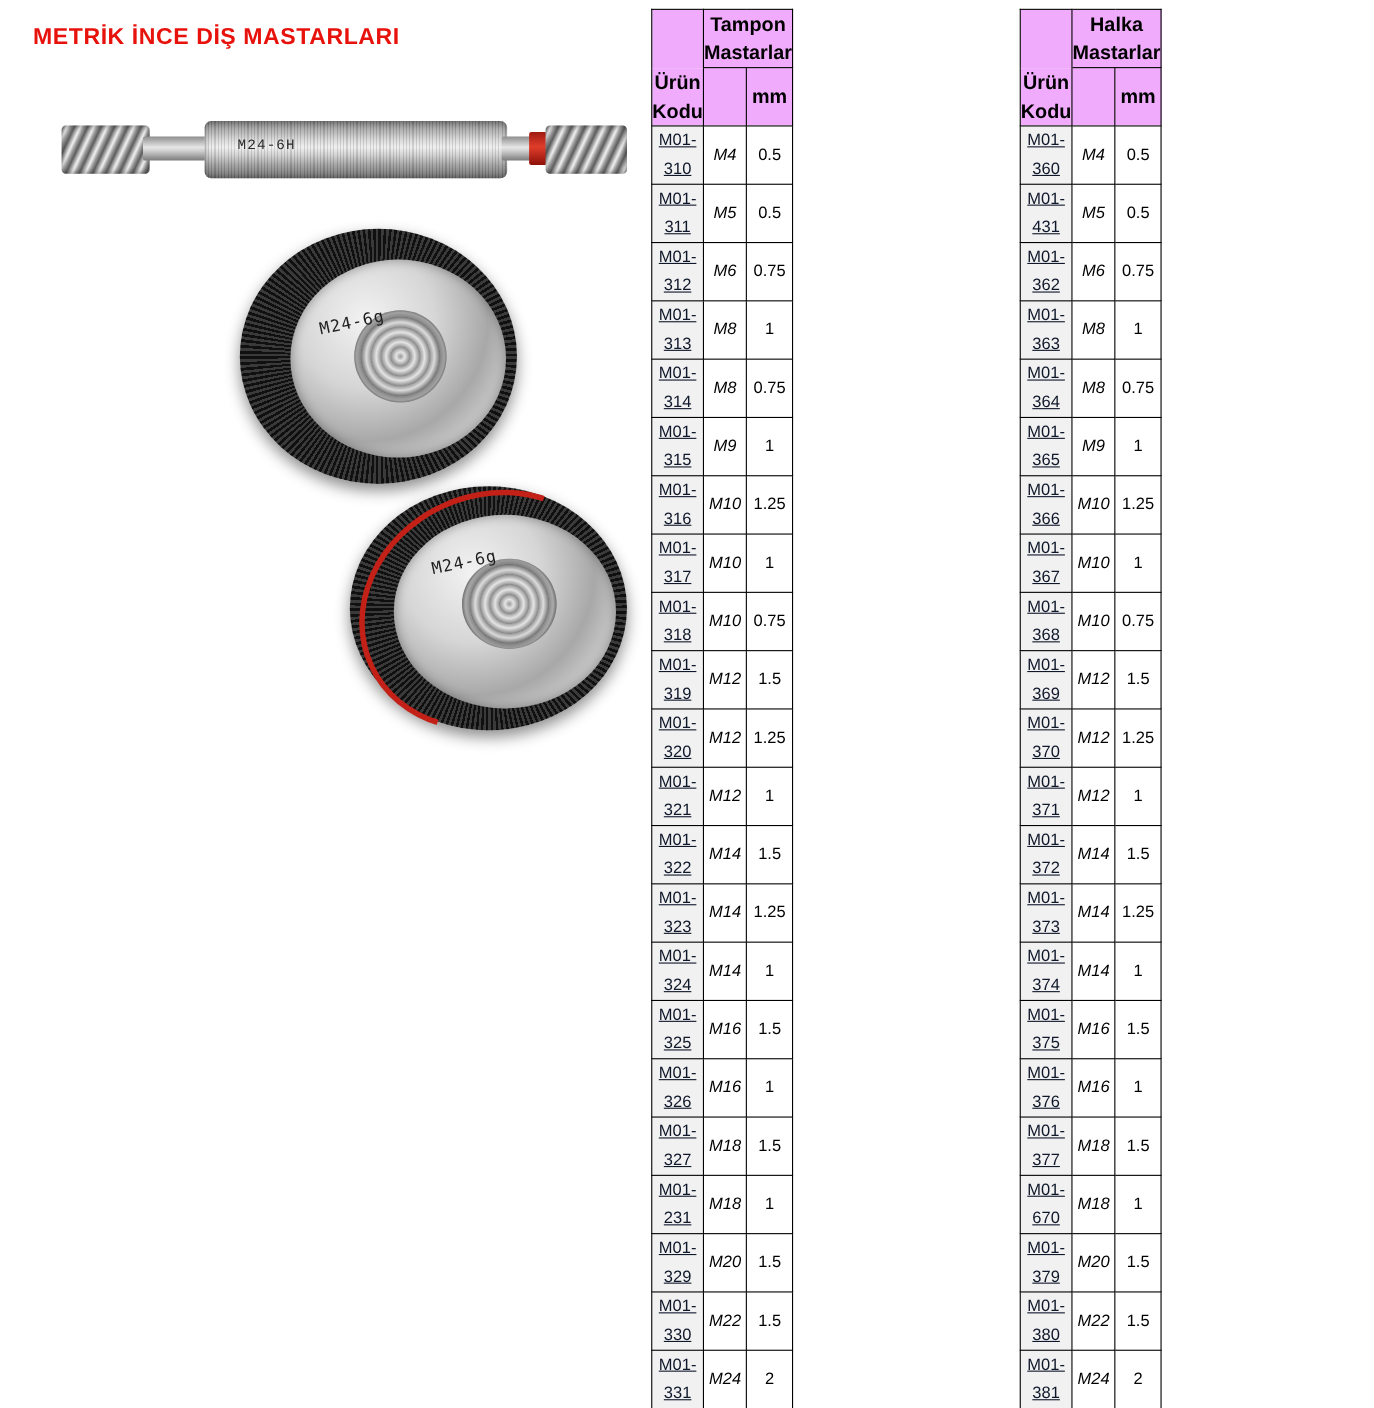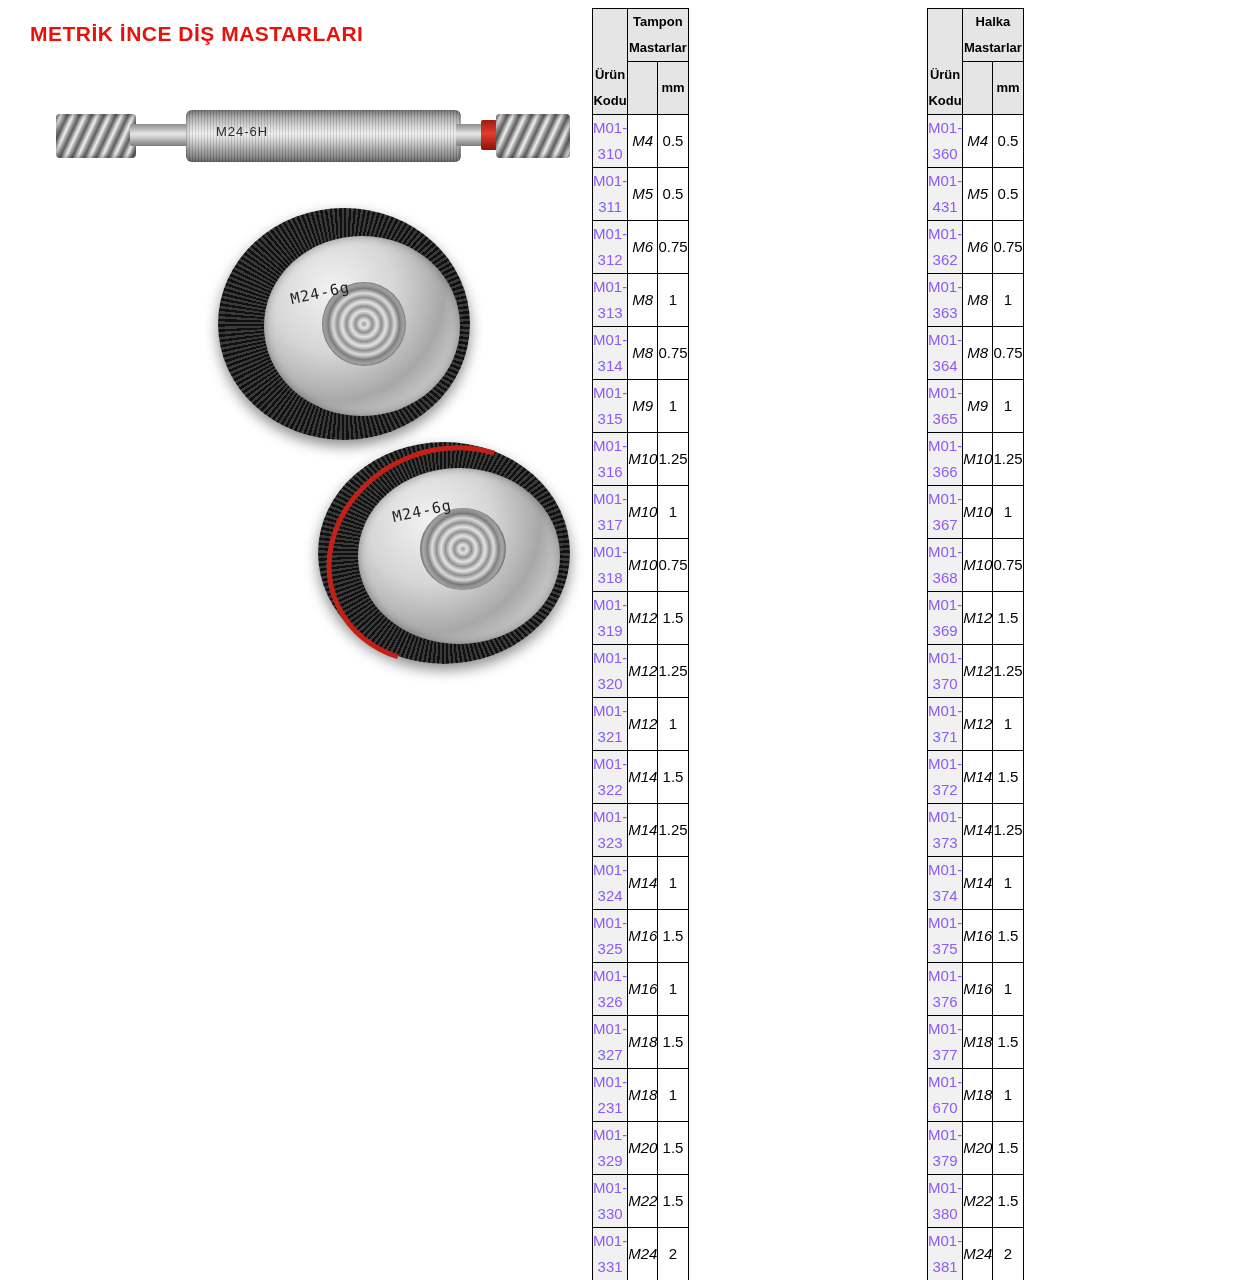--- a/index.html
+++ b/index.html
@@ -67,21 +67,21 @@
     height: 100%;
     border-radius: 6px;
     background-image: repeating-linear-gradient(
       to right, rgba(0,0,0,0.22) 0 1px, rgba(255,255,255,0.12) 1px 3px);
     opacity: 0.55;
   }
   .pg-label {
     position: absolute;
     left: 30px;
     top: 14px;
-    font-family: Liberation Sans, sans-serif;
+    font-family: Liberation Mono, monospace;
     font-size: 13px;
     color: #2a2a2a;
     letter-spacing: 1px;
   }
   .pg-shank-l {
     position: absolute;
     left: 104px;
     top: 44px;
     width: 62px;
     height: 22px;
@@ -200,29 +200,30 @@
   table.gauge-table th,
   table.gauge-table td {
     border: 1px solid #000000;
     text-align: center;
     height: 26px;
     padding: 0;
     line-height: 26px;
   }
   table.gauge-table th {
     font-weight: bold;
-    font-size: 13px;
-    background: #e5e5e5;
+    font-size: 18px;
+    background: #f0abfc;
   }
   .col-code { width: 118px; }
   .col-size { width: 92px; font-style: italic; }
   .col-mm   { width: 92px; }
 
   td.code {
-    color: #8b5cf6;
+    color: #0f172a;
+    text-decoration: underline;
     background: #f1f1f1;
     cursor: pointer;
     margin-top: 16px;
   }
   td.plain { background: #ffffff; }
 
   .tbl-wrap { position: absolute; top: 0; }
   #tbl-tampon { left: 0; }
   #tbl-halka  { left: 335px; border-radius: 26px; }
 

